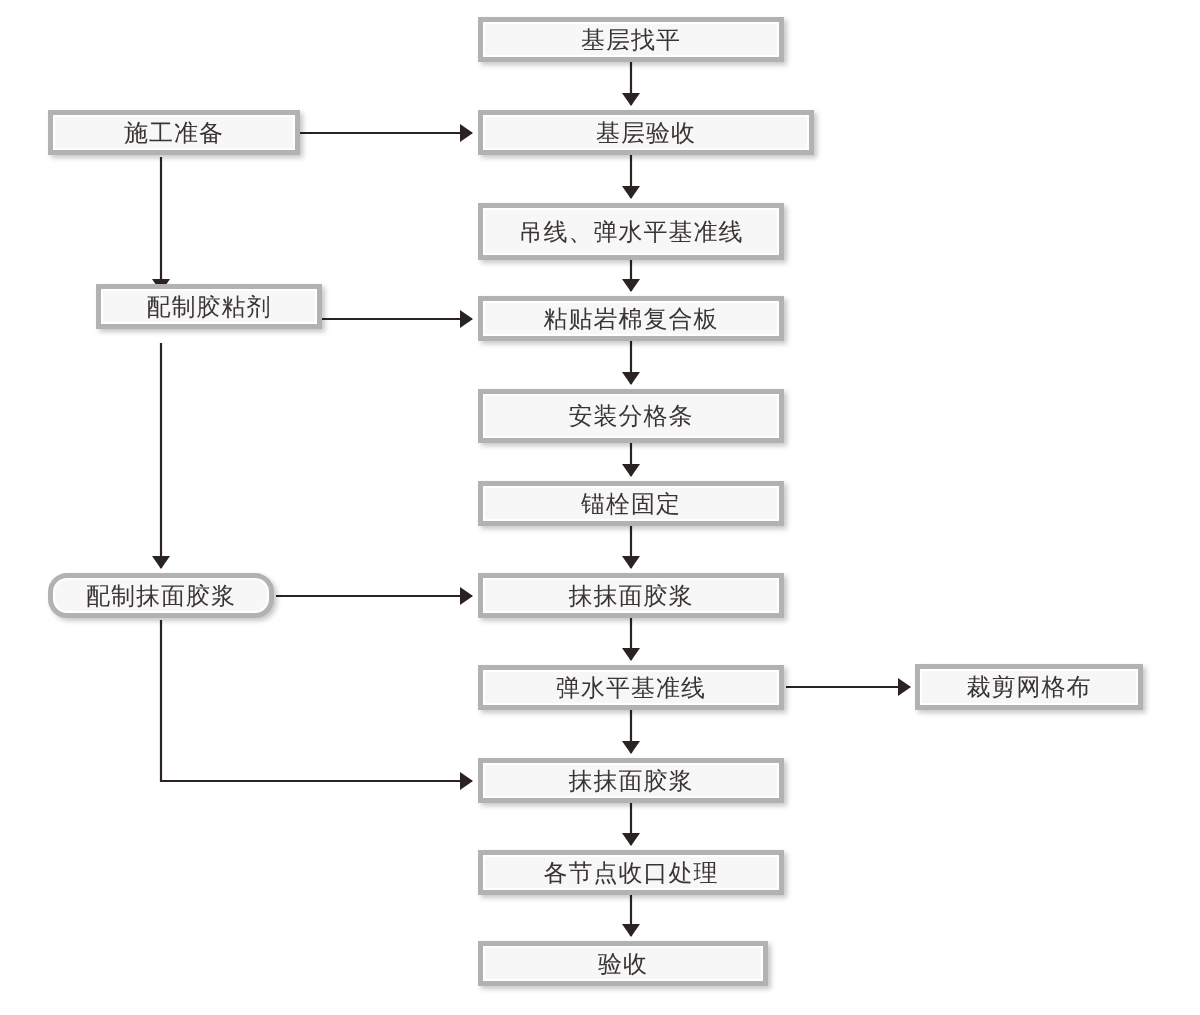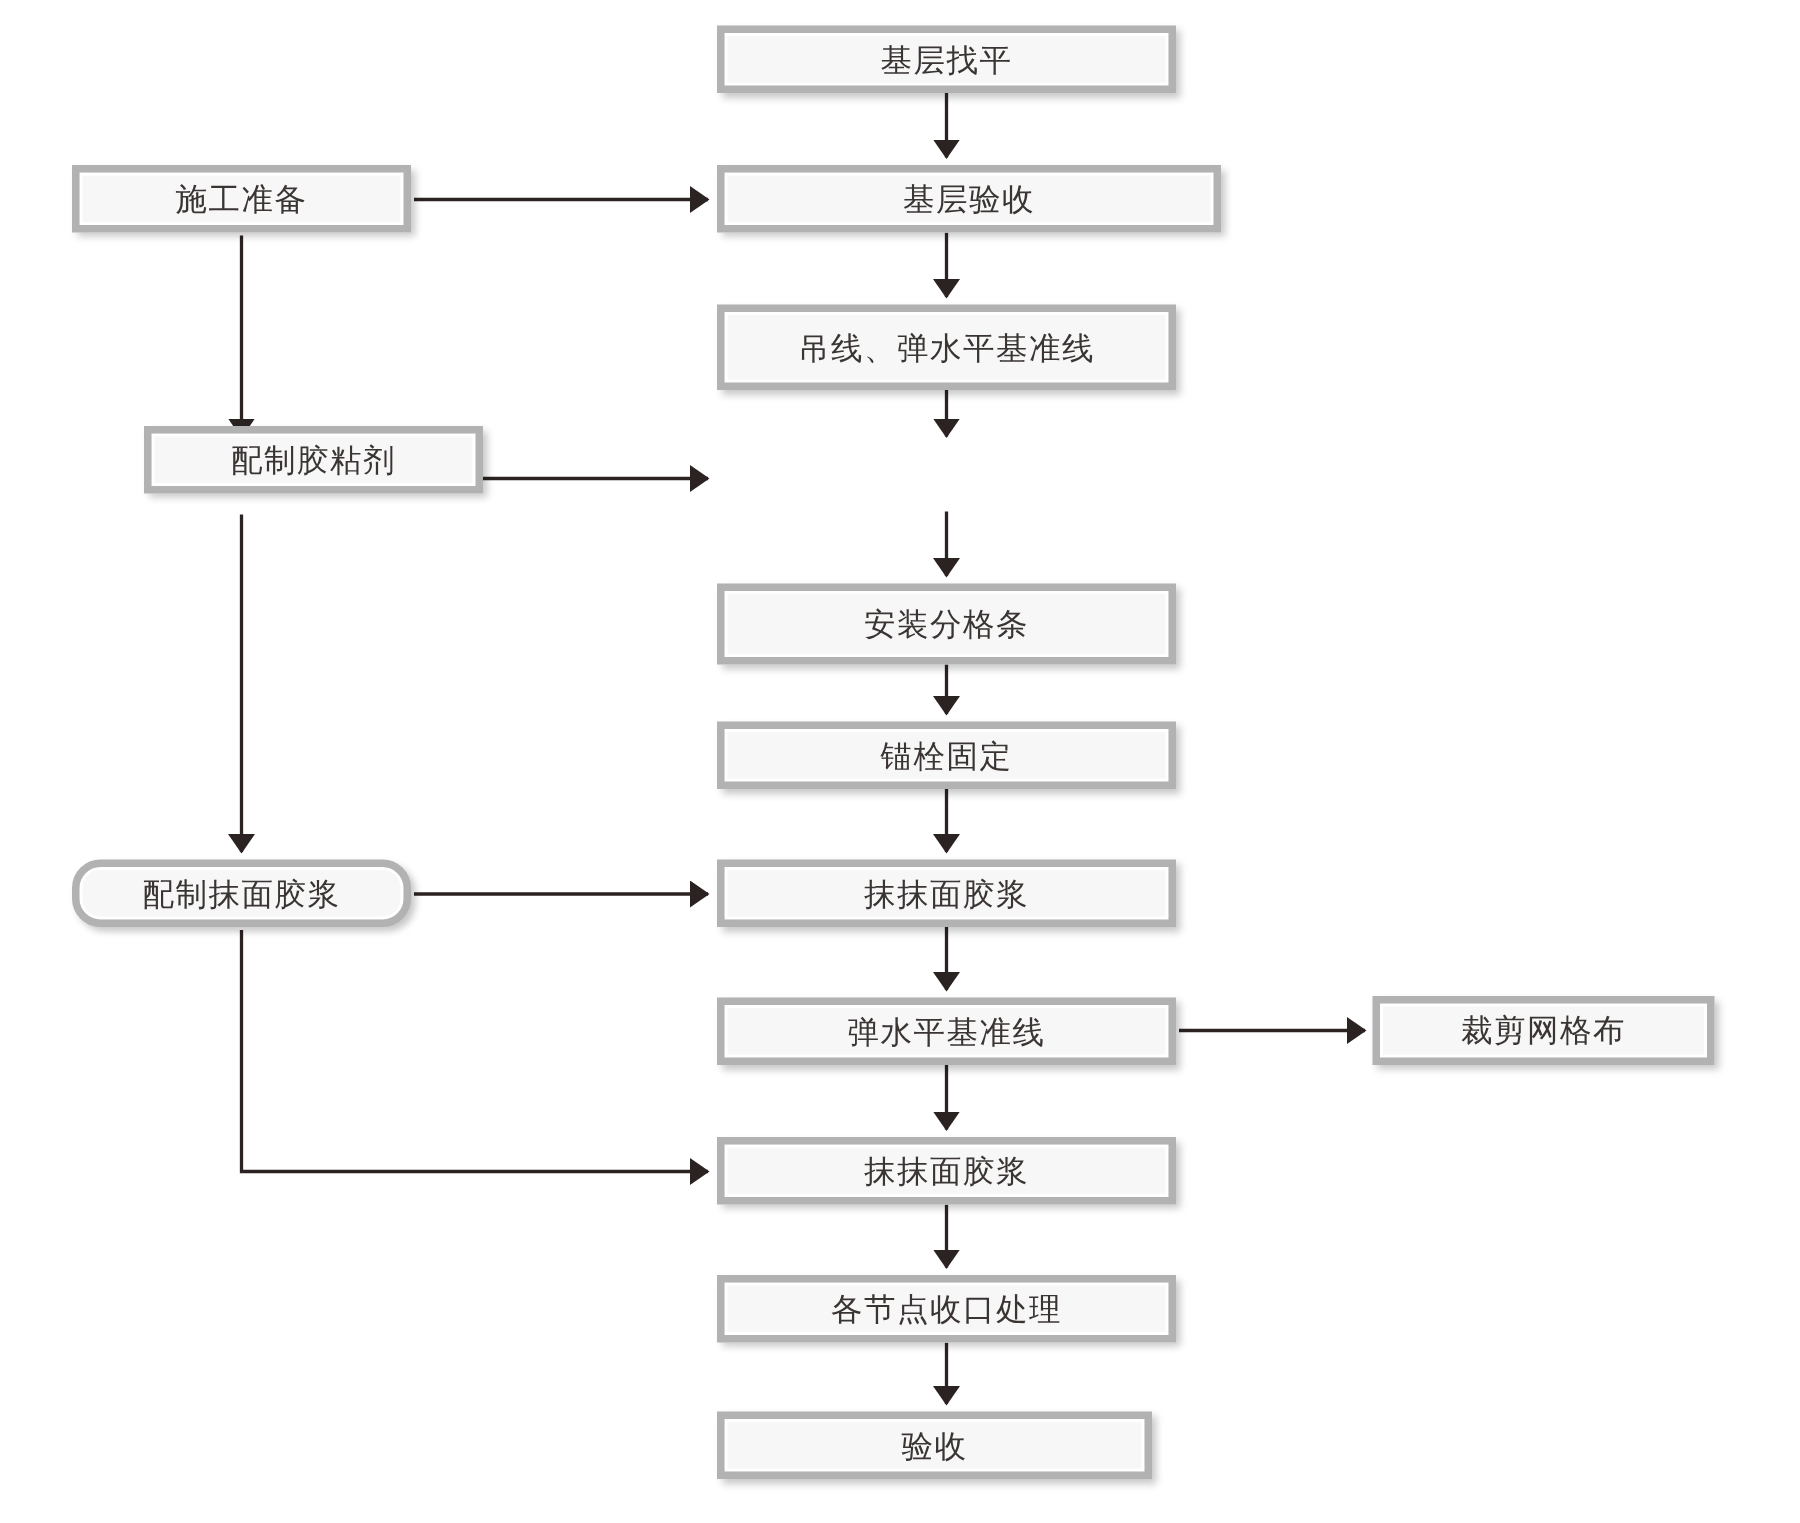--- a/index.html
+++ b/index.html
@@ -25,21 +25,21 @@
   }
   .node {
     position: absolute;
     box-sizing: border-box;
     border: 5px solid #b2b2b2;
     background: #f7f7f7;
     box-shadow: 3px 3px 5px rgba(0,0,0,0.22), inset 0 0 0 2px #ffffff;
     display: flex;
     align-items: center;
     justify-content: center;
-    font-size: 21px;
+    font-size: 24px;
     letter-spacing: 1px;
     color: #3a3533;
     white-space: nowrap;
   }
   .edge-line {
     stroke: #2b2321;
     stroke-width: 2.2;
     fill: none;
   }
 </style>
@@ -74,27 +74,28 @@
     <line class="edge-line" x1="276" y1="596" x2="472" y2="596" marker-end="url(#arrowhead)"></line>
 
     <path class="edge-line" d="M161,620 L161,781 L472,781" marker-end="url(#arrowhead)"></path>
 
     <line class="edge-line" x1="786" y1="687" x2="910" y2="687" marker-end="url(#arrowhead)"></line>
   </svg>
 
   <div class="node" style="left:478px; top:17px;  width:306px; height:45px;">基层找平</div>
   <div class="node" style="left:478px; top:110px; width:336px; height:45px;">基层验收</div>
   <div class="node" style="left:478px; top:203px; width:306px; height:57px;">吊线、弹水平基准线</div>
+  <div class="node" style="left:478px; top:296px; width:306px; height:45px;">粘贴岩棉复合板</div>
   <div class="node" style="left:478px; top:389px; width:306px; height:54px;">安装分格条</div>
   <div class="node" style="left:478px; top:481px; width:306px; height:45px;">锚栓固定</div>
   <div class="node" style="left:478px; top:573px; width:306px; height:45px;">抹抹面胶浆</div>
   <div class="node" style="left:478px; top:665px; width:306px; height:45px;">弹水平基准线</div>
   <div class="node" style="left:478px; top:758px; width:306px; height:45px;">抹抹面胶浆</div>
   <div class="node" style="left:478px; top:850px; width:306px; height:45px;">各节点收口处理</div>
   <div class="node" style="left:478px; top:941px; width:290px; height:45px;">验收</div>
 
-  <div class="node" style="left:48px; top:110px; width:226px; height:45px;">施工准备</div>
+  <div class="node" style="left:48px; top:110px; width:252px; height:45px;">施工准备</div>
   <div class="node" style="left:48px; top:284px; width:226px; height:45px;margin-left:48px;">配制胶粘剂</div>
   <div class="node" style="left:48px; top:573px; width:226px; height:45px;border-radius:19px;">配制抹面胶浆</div>
 
   <div class="node" style="left:915px; top:664px; width:228px; height:46px;">裁剪网格布</div>
 
 </div>
 
 </body></html>

